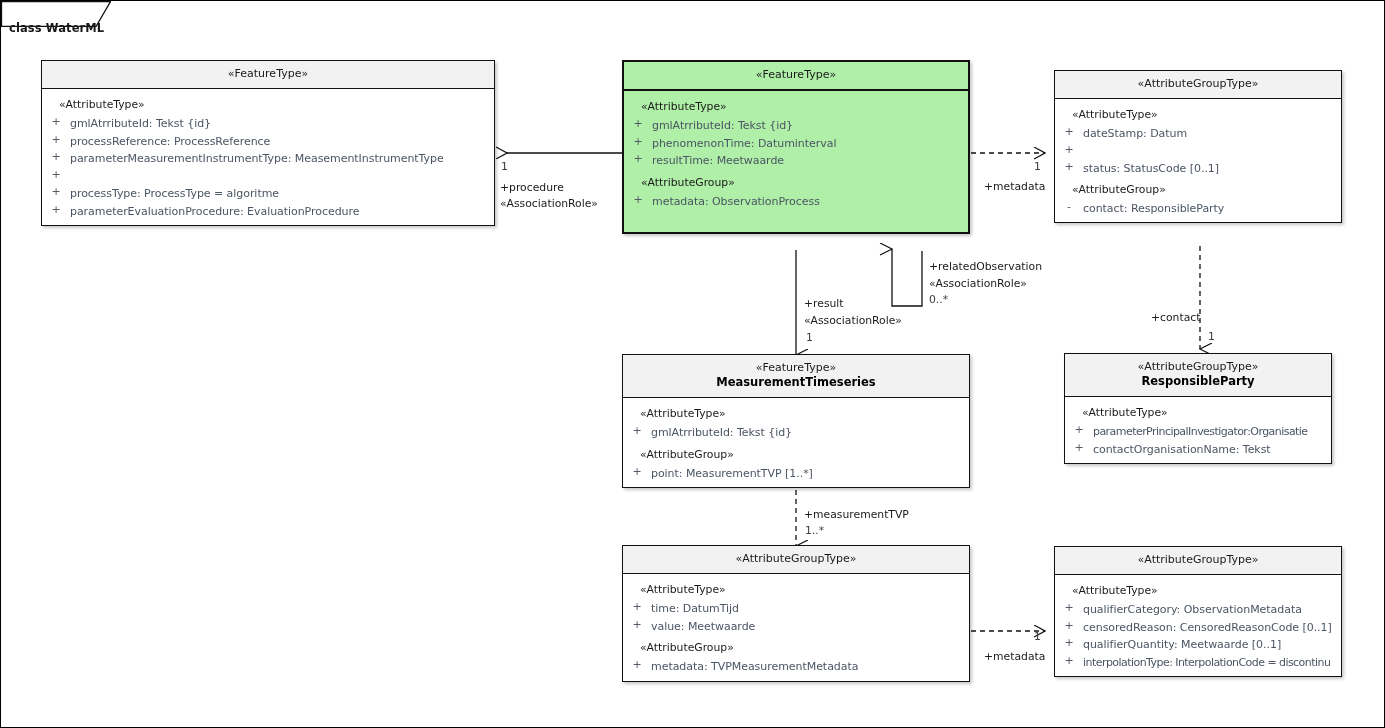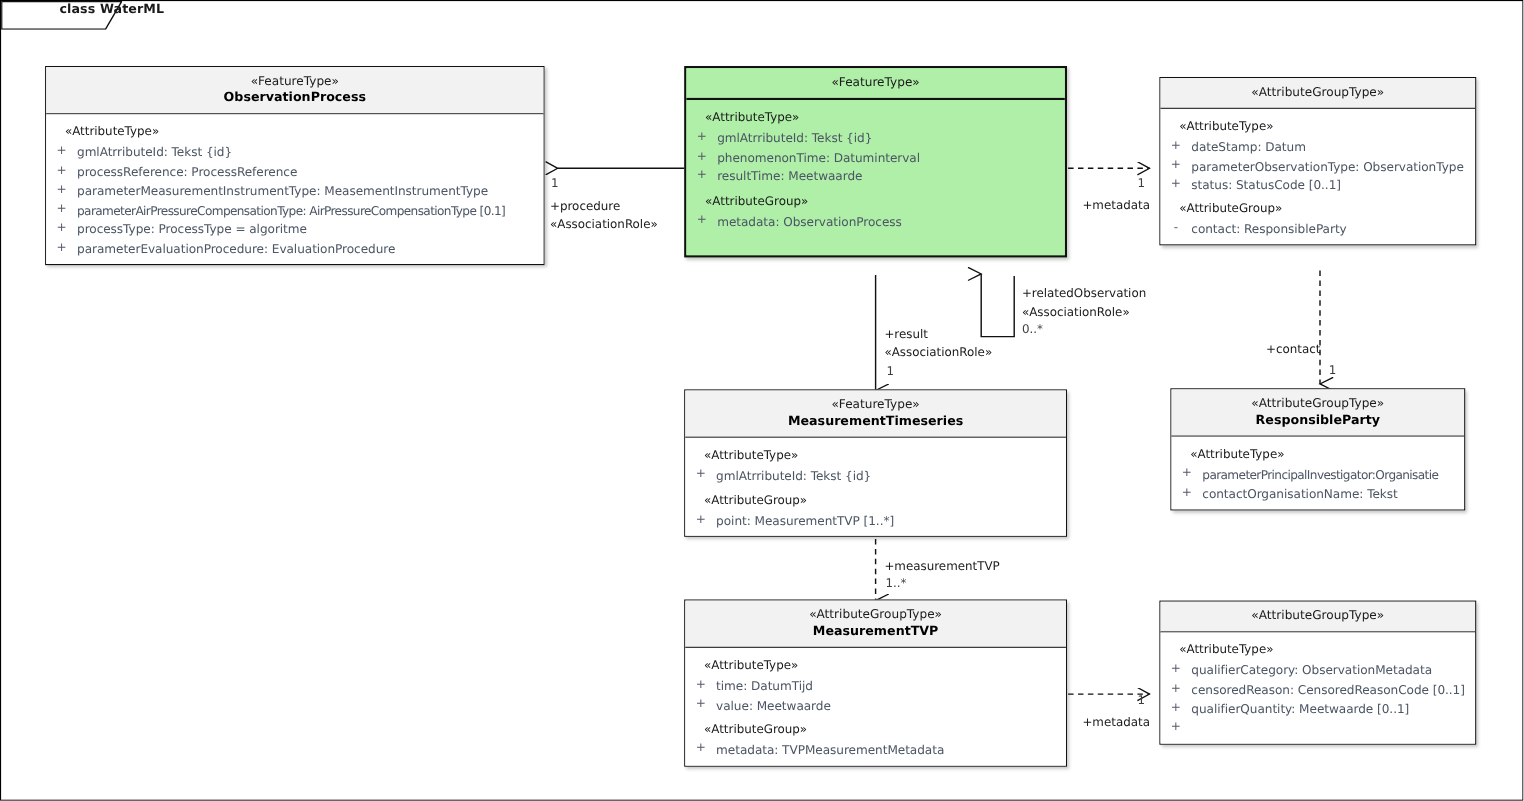--- a/index.html
+++ b/index.html
@@ -30,27 +30,26 @@
     box-sizing: border-box;
   }
   .frame-tab .tab-shape {
     position: absolute;
     left: 0; top: 0;
     width: 110px; height: 26px;
   }
   .frame-tab .tab-label {
     position: absolute;
     left: 8px;
-    top: 0;
+    top: 20px;
     font-size: 11.5px;
     font-weight: bold;
     color: #1a1a1a;
     letter-spacing: 0.1px;
     white-space: nowrap;
-    margin-left: 45px;
   }
 
   
   .uml-class {
     position: absolute;
     box-sizing: border-box;
     border: 1.4px solid #111111;
     background: #ffffff;
     box-shadow: 2px 2px 3px rgba(0,0,0,0.22);
   }
@@ -228,39 +227,37 @@
 
   <div class="conn-label" style="left:803px; top:506px;">+measurementTVP</div>
   <div class="conn-label mult" style="left:804px; top:522px;">1..*</div>
 
   <div class="conn-label mult" style="left:1033px; top:628px;">1</div>
   <div class="conn-label" style="left:983px; top:648px;">+metadata</div>
 
   <div class="uml-class" style="left:40px; top:59px; width:454px;">
     <div class="cls-header">
       <div class="stereotype-top">«FeatureType»</div>
-      <div class="cls-name">ObservationProcess</div>
     </div>
     <div class="cls-body">
       <div class="group-label">«AttributeType»</div>
       <div class="attr-row">
         <span class="attr-vis">+</span>
         <span class="attr-text">gmlAtrributeId: Tekst {id}</span>
       </div>
       <div class="attr-row">
         <span class="attr-vis">+</span>
         <span class="attr-text">processReference: ProcessReference</span>
       </div>
       <div class="attr-row">
         <span class="attr-vis">+</span>
         <span class="attr-text">parameterMeasurementInstrumentType: MeasementInstrumentType</span>
       </div>
       <div class="attr-row">
         <span class="attr-vis">+</span>
-        <span class="attr-text tight">parameterAirPressureCompensationType: AirPressureCompensationType [0.1]</span>
       </div>
       <div class="attr-row">
         <span class="attr-vis">+</span>
         <span class="attr-text">processType: ProcessType = algoritme</span>
       </div>
       <div class="attr-row">
         <span class="attr-vis">+</span>
         <span class="attr-text">parameterEvaluationProcedure: EvaluationProcedure</span>
       </div>
     </div>
@@ -298,21 +295,20 @@
       <div class="stereotype-top">«AttributeGroupType»</div>
     </div>
     <div class="cls-body">
       <div class="group-label">«AttributeType»</div>
       <div class="attr-row">
         <span class="attr-vis">+</span>
         <span class="attr-text">dateStamp: Datum</span>
       </div>
       <div class="attr-row">
         <span class="attr-vis">+</span>
-        <span class="attr-text">parameterObservationType: ObservationType</span>
       </div>
       <div class="attr-row">
         <span class="attr-vis">+</span>
         <span class="attr-text">status: StatusCode [0..1]</span>
       </div>
       <div class="group-label" style="padding-top:5px;">«AttributeGroup»</div>
       <div class="attr-row">
         <span class="attr-vis">-</span>
         <span class="attr-text">contact: ResponsibleParty</span>
       </div>
@@ -352,21 +348,20 @@
       <div class="attr-row">
         <span class="attr-vis">+</span>
         <span class="attr-text">contactOrganisationName: Tekst</span>
       </div>
     </div>
   </div>
 
   <div class="uml-class" style="left:621px; top:544px; width:348px;">
     <div class="cls-header">
       <div class="stereotype-top">«AttributeGroupType»</div>
-      <div class="cls-name">MeasurementTVP</div>
     </div>
     <div class="cls-body">
       <div class="group-label">«AttributeType»</div>
       <div class="attr-row">
         <span class="attr-vis">+</span>
         <span class="attr-text">time: DatumTijd</span>
       </div>
       <div class="attr-row">
         <span class="attr-vis">+</span>
         <span class="attr-text">value: Meetwaarde</span>
@@ -392,17 +387,18 @@
       <div class="attr-row">
         <span class="attr-vis">+</span>
         <span class="attr-text">censoredReason: CensoredReasonCode [0..1]</span>
       </div>
       <div class="attr-row">
         <span class="attr-vis">+</span>
         <span class="attr-text">qualifierQuantity: Meetwaarde [0..1]</span>
       </div>
       <div class="attr-row">
         <span class="attr-vis">+</span>
+        <span class="attr-text tight">interpolationType: InterpolationCode = discontinu</span>
       </div>
     </div>
   </div>
 
 </div>
 
 </body></html>

